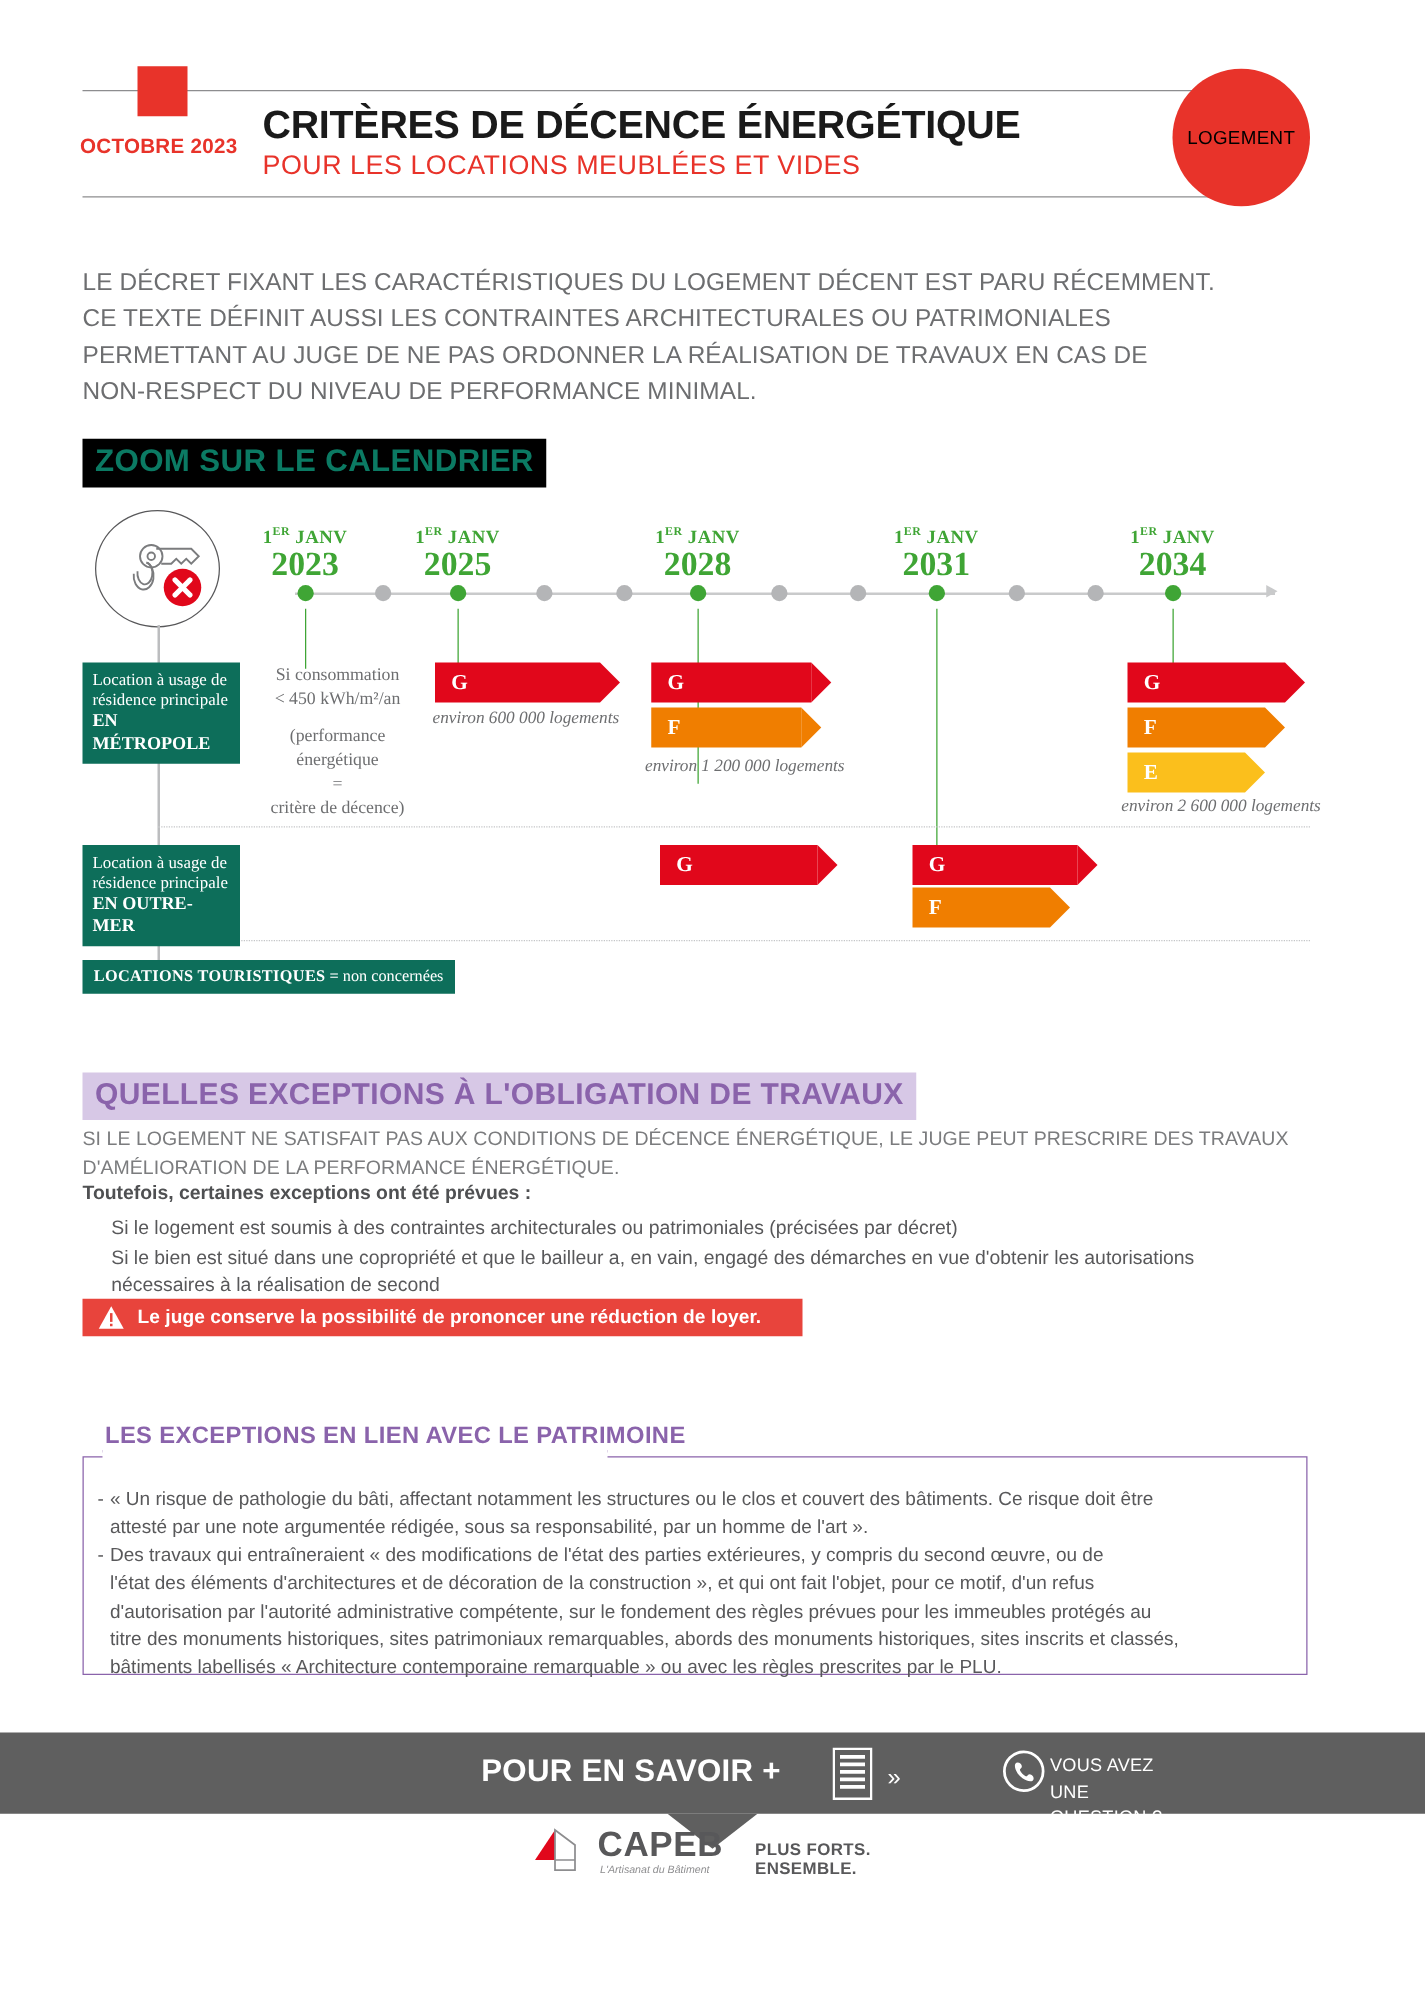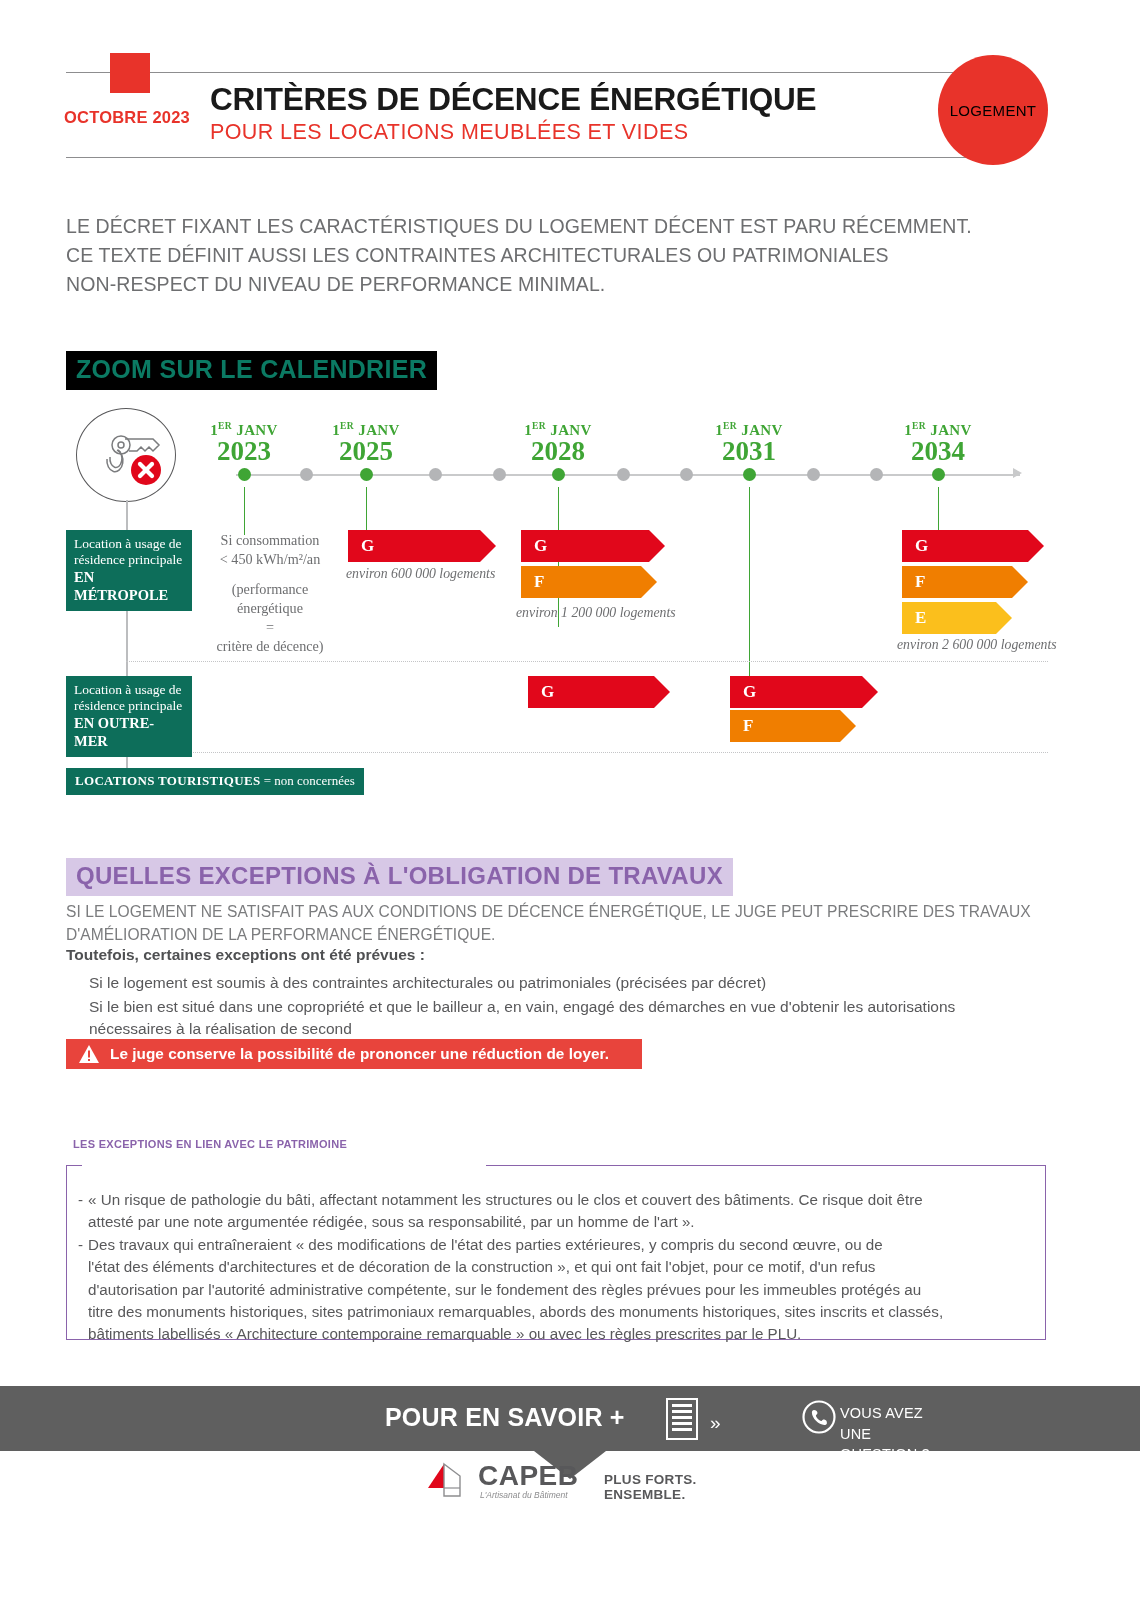--- a/index.html
+++ b/index.html
@@ -166,22 +166,22 @@
     position: absolute; left: 66px; top: 1039px; width: 576px; height: 30px;
     background: #e8443c; display: flex; align-items: center;
   }
   .warn .tri { margin: 0 10px 0 12px; }
   .warn span {
     color: #fff; font-size: 15.3px; font-weight: bold; letter-spacing: .05px;
   }
 
   
   .pat-title {
-    position: absolute; left: 73px; top: 1138px;
-    font-size: 11px; font-weight: bold; color: #8a63ab; letter-spacing: .3px;
+    position: absolute; left: 84px; top: 1138px;
+    font-size: 19px; font-weight: bold; color: #8a63ab; letter-spacing: .3px;
   }
   .pat-rule {
     position: absolute; left: 82px; top: 1160px; width: 404px; height: 2px;
     background: #8a63ab;
   }
   .pat-box {
     position: absolute; left: 66px; top: 1165px; width: 980px; height: 175px;
     border: 1.2px solid #8a63ab; background: #fff;
   }
   .pat-mask {
@@ -250,20 +250,21 @@
       <div class="hdr-subtitle">POUR LES LOCATIONS MEUBLÉES ET VIDES</div>
     </div>
     <div class="hdr-badge">
       <span>LOGEMENT</span>
     </div>
   </div>
 
   <div class="intro">
     <div>LE DÉCRET FIXANT LES CARACTÉRISTIQUES DU LOGEMENT DÉCENT EST PARU RÉCEMMENT.</div>
     <div>CE TEXTE DÉFINIT AUSSI LES CONTRAINTES ARCHITECTURALES OU PATRIMONIALES</div>
+    <div>PERMETTANT AU JUGE DE NE PAS ORDONNER LA RÉALISATION DE TRAVAUX EN CAS DE</div>
     <div>NON-RESPECT DU NIVEAU DE PERFORMANCE MINIMAL.</div>
   </div>
 
   <div class="sec-title teal">ZOOM SUR LE CALENDRIER</div>
 
   <div class="tl">
 
     <div class="key-circle">
       <svg class="key-svg" width="100" height="94" viewBox="0 0 100 94">
         <g fill="none" stroke="#7b7c7e" stroke-width="1.5">

